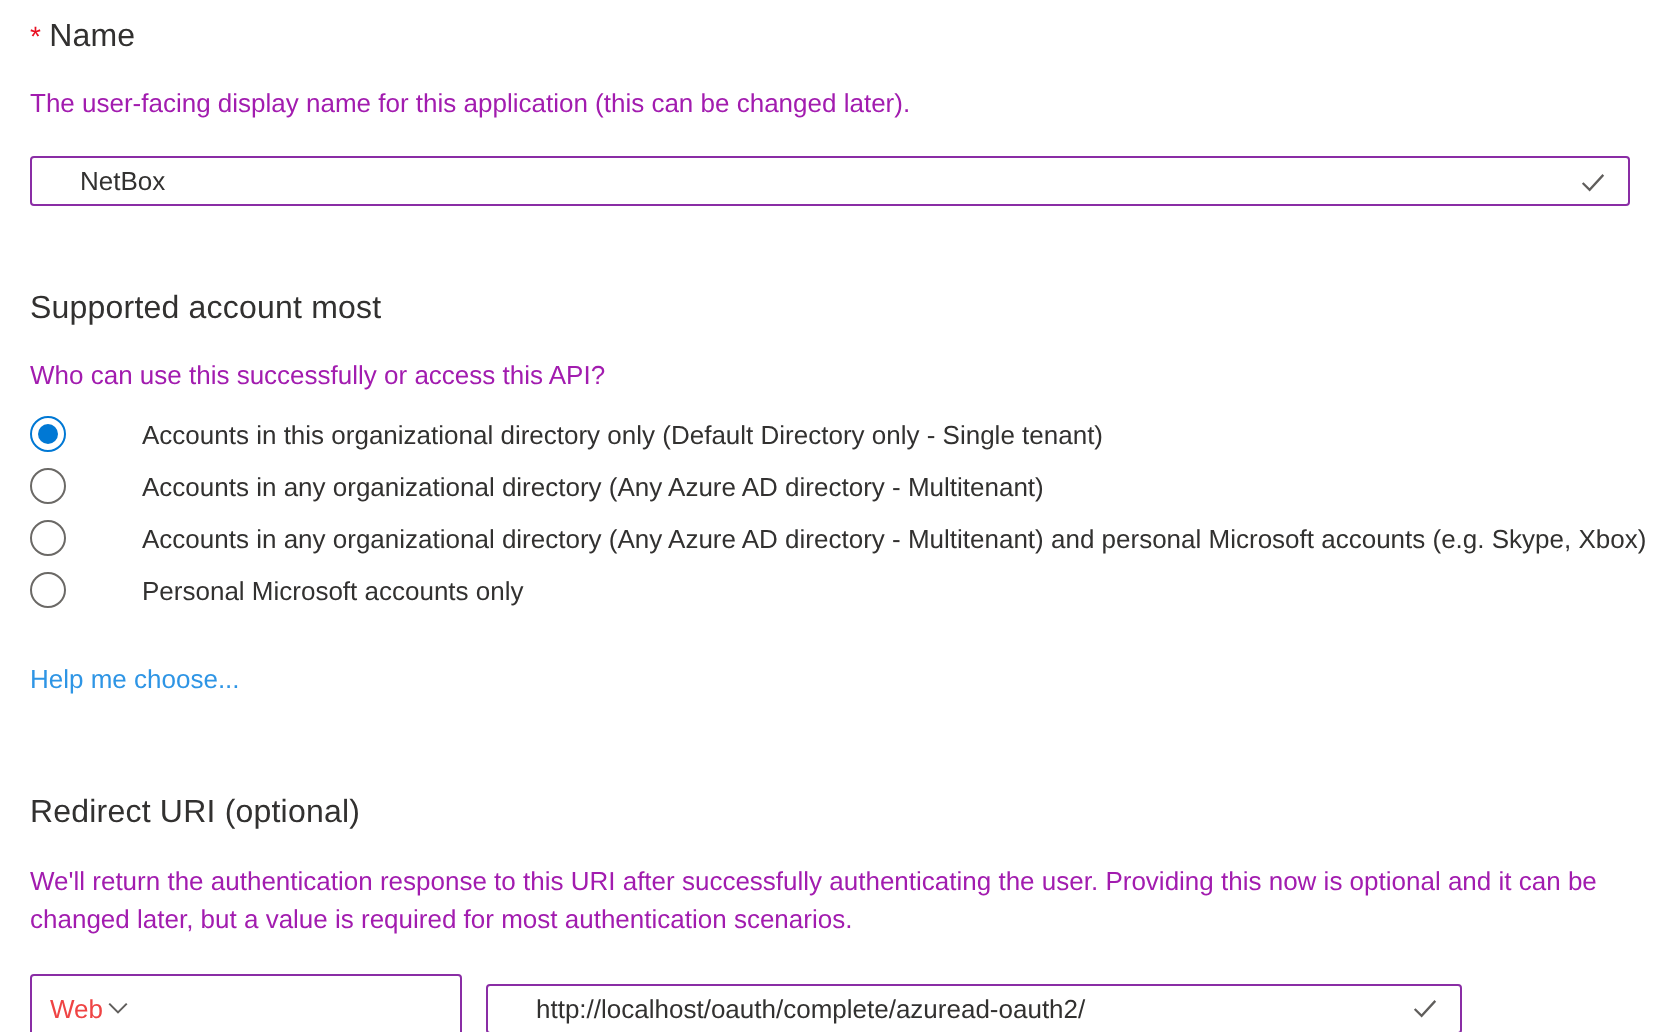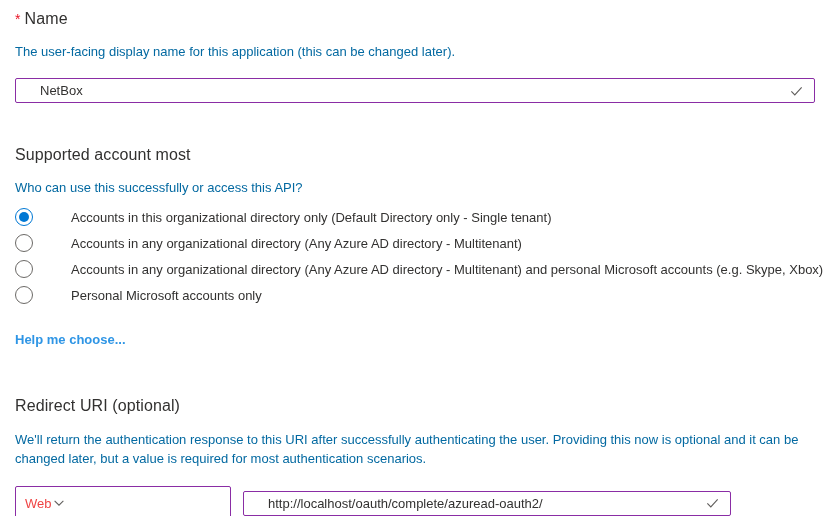--- a/index.html
+++ b/index.html
@@ -15,21 +15,21 @@
     font-size: 16px;
     font-weight: 400;
     color: #323130;
     letter-spacing: 0.1px;
   }
   .required-asterisk { color: #e81123; margin-right: 4px; font-size: 14px; }
 
   p.desc {
     font-size: 13px;
     line-height: 19px;
-    color: #0369a1;
+    color: #a21caf;
     margin-top: 14px;
     max-width: 806px;
   }
 
   
   .field { position: relative; margin-top: 17px; }
   .field input {
     width: 100%;
     height: 25px;
     border: 1.5px solid #8a2da5;
@@ -82,21 +82,20 @@
   }
   .radio-label { font-size: 13px; margin-left: 9px; color: #323130; }
 
   .help-link {
     display: inline-block;
     margin-top: 24px;
     font-size: 13px;
     color: #2e95e5;
     text-decoration: none;
     cursor: pointer;
-    font-weight: bold;
   }
 
   
   .section-redirect { margin-top: 49px; }
   .section-redirect p.desc { margin-top: 15px; }
   .uri-row { margin-top: 18px; display: flex; gap: 12px; align-items: center; }
   .select-box {
     width: 216px;
     height: 34px;
     border: 1.5px solid #8a2da5;

